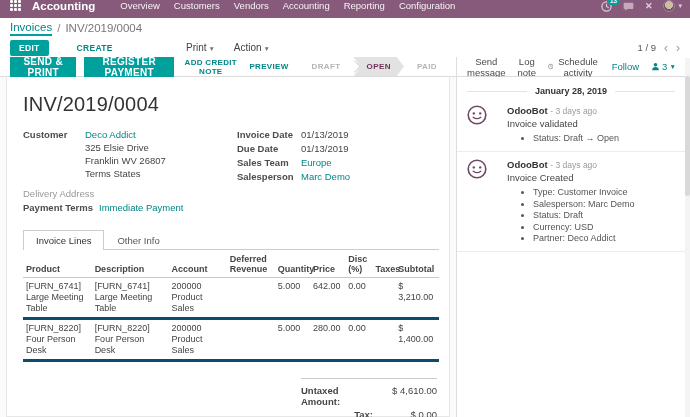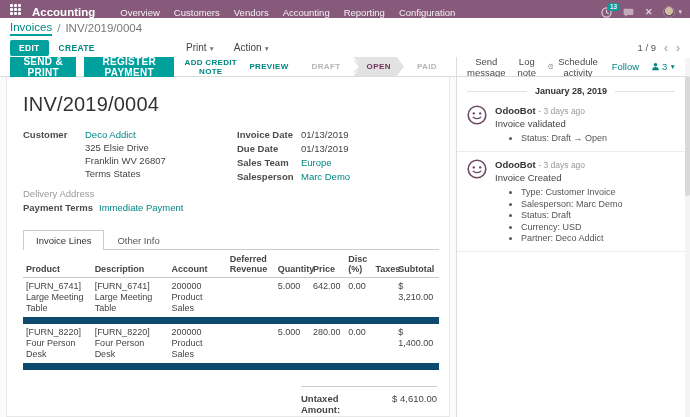--- a/index.html
+++ b/index.html
@@ -4,42 +4,42 @@
 <style>
   :root{
     --brand:#875A7B; --accent:#00A09D; --link:#008784; --active-state:#722f5c;
   }
   *{box-sizing:border-box;margin:0;padding:0}
   html,body{width:690px;height:417px;overflow:hidden}
   body{font-family:"Liberation Sans",sans-serif;font-size:10px;color:#444;background:#fff}
   .screen{width:690px;height:417px;display:flex;flex-direction:column;position:relative;background:#fff}
 
   
-  .topnav{height:18px;flex:0 0 18px;background:var(--brand,#875A7B);display:flex;align-items:flex-end;padding:0 8px;color:#fff}
+  .topnav{height:18px;flex:0 0 18px;background:var(--brand,#875A7B);display:flex;align-items:flex-start;padding:0 8px;color:#fff}
   .apps{width:14px;height:14px;display:grid;grid-template-columns:repeat(3,3px);grid-template-rows:repeat(3,3px);gap:1px;margin:0 8px 0 2px;cursor:pointer}
   .apps i{background:#fff;border-radius:1px}
   .brand{font-size:11.5px;font-weight:bold;margin-right:18px;cursor:pointer}
   .navitem{font-size:9.5px;padding:0 7px;opacity:.92;cursor:pointer;white-space:nowrap}
   .systray{margin-left:auto;display:flex;align-items:center;gap:11px}
   .tray{position:relative;display:flex;align-items:center;cursor:pointer;opacity:.9}
   .tray .badge{position:absolute;top:-4px;left:6px;background:var(--accent,#00A09D);color:#fff;font-size:6.5px;font-style:normal;line-height:8px;padding:0 3px;border-radius:5px;font-weight:bold}
   .tray.close-x{font-size:9px;color:#e9dce5;font-weight:bold}
   .avatar{width:12px;height:12px;border-radius:50%;background:radial-gradient(circle at 50% 38%,#d8c6a8 0 4px,#6b5568 4px);border:1px solid #a487a0;display:inline-block}
   .caret{font-size:7px;margin-left:3px;color:#e9dce5}
 
   
   .bc-row{height:20px;flex:0 0 20px;display:flex;align-items:center;padding:0 10px;font-size:11.5px;background:#fff}
   .bc-link{color:var(--link,#008784);border-bottom:2px solid var(--accent,#00A09D);padding-bottom:1px;cursor:pointer}
   .bc-sep{color:#888;margin:0 5px}
   .bc-cur{color:#777}
 
   
   .cp-row{height:19px;flex:0 0 19px;display:flex;align-items:center;padding:0 10px;background:#fff;position:relative}
   .btn-primary{background:var(--accent,#00A09D);color:#fff;border:none;font-size:8.5px;font-weight:bold;letter-spacing:.3px;padding:3px 9px;border-radius:2px;cursor:pointer;font-family:inherit}
-  .btn-link-caps{color:var(--link,#008784);font-size:8.5px;font-weight:bold;letter-spacing:.3px;margin-left:10px;cursor:pointer;background:none;border:none;font-family:inherit}
+  .btn-link-caps{color:var(--link,#008784);font-size:8.5px;font-weight:bold;letter-spacing:.3px;margin-left:28px;cursor:pointer;background:none;border:none;font-family:inherit}
   .cp-center{position:absolute;left:0;width:456px;text-align:center;font-size:10px;color:#444}
   .cp-center .dd{margin:0 8px;cursor:pointer}
   .cp-center .caret2{font-size:6.5px;color:#777;margin-left:2px}
   .pager{margin-left:auto;display:flex;align-items:center;gap:8px;color:#555;font-size:9.5px}
   .pg-arrow{color:#999;font-size:12px;line-height:10px;cursor:pointer}
 
   
   .row2{height:20px;flex:0 0 20px;display:flex;border-bottom:1px solid #dcdcdc;background:#fff}
   .sb-left{width:456px;flex:0 0 456px;display:flex;align-items:center;padding:0 6px 0 10px}
   .sb-btn{background:var(--accent,#00A09D);color:#fff;border:none;font-size:10px;font-weight:bold;letter-spacing:.3px;padding:3px 6px;border-radius:2px;margin-right:8px;cursor:pointer;font-family:Liberation Sans, sans-serif}
@@ -71,36 +71,36 @@
   .pt-row{margin-top:1px}
 
   
   .tabs{display:flex;border-bottom:1px solid #ccc;margin-top:14px}
   .tab{padding:4px 12px;font-size:9.5px;color:#555;border:1px solid transparent;border-bottom:none;cursor:pointer;position:relative;top:1px}
   .tab.active{background:#fff;border-color:#ccc;color:#333}
 
   
   table.lines{width:100%;border-collapse:collapse;font-size:9px;table-layout:fixed;margin-top:1px}
   table.lines th{font-weight:bold;color:#454545;text-align:left;padding:3px 3px;border-bottom:1px solid #c9c9c9;vertical-align:bottom;line-height:10px}
-  table.lines td{padding:3px 3px;border-bottom:7px solid #0c4a6e;vertical-align:top;color:#444;line-height:11px}
+  table.lines td{padding:3px 3px;border-bottom:3px solid #0c4a6e;vertical-align:top;color:#444;line-height:11px}
   .num{text-align:left}
   .col-prod{width:16.5%}.col-desc{width:18.5%}.col-acct{width:14%}.col-def{width:11.5%}
   .col-qty{width:8.5%}.col-price{width:8.5%}.col-disc{width:6.5%}.col-tax{width:5.5%}.col-sub{width:10.5%}
 
   
   .totals{width:136px;margin:16px 2px 0 auto;border-top:1px solid #ccc;padding-top:5px;font-size:9.5px}
   .tot-row{display:flex;justify-content:flex-end;align-items:flex-start;gap:6px;padding:1px 0}
   .tot-label{font-weight:bold;color:#454545}
   .tot-val{width:58px;text-align:right;color:#444}
 
   
   .chatter{flex:1;border-left:1px solid #ddd;background:#fff;overflow:hidden;padding-right:5px}
   .datesep{display:flex;align-items:center;gap:8px;margin:9px 10px 2px;color:#333;font-weight:bold;font-size:9px}
   .datesep::before,.datesep::after{content:"";flex:1;border-top:1px solid #e3e3e3}
-  .msg{padding:7px 10px 6px;border-bottom:1px solid #ececec;display:flex;gap:8px}
+  .msg{padding:7px 10px 6px;border-bottom:1px solid #ececec;display:flex;gap:20px}
   .msg:last-child{border-bottom:1px solid #ececec}
   .msg-avatar{flex:0 0 20px}
   .msg-content{flex:1}
   .msg-head{font-size:9.5px;margin-bottom:2px}
   .msg-author{font-weight:bold;color:#333;cursor:pointer}
   .msg-time{color:#9a9a9a;font-size:8.5px}
   .msg-body{font-size:9.5px;color:#444}
   .msg ul{margin:4px 0 2px 26px;color:#555}
   .msg li{font-size:9px;margin:1.5px 0}
 

